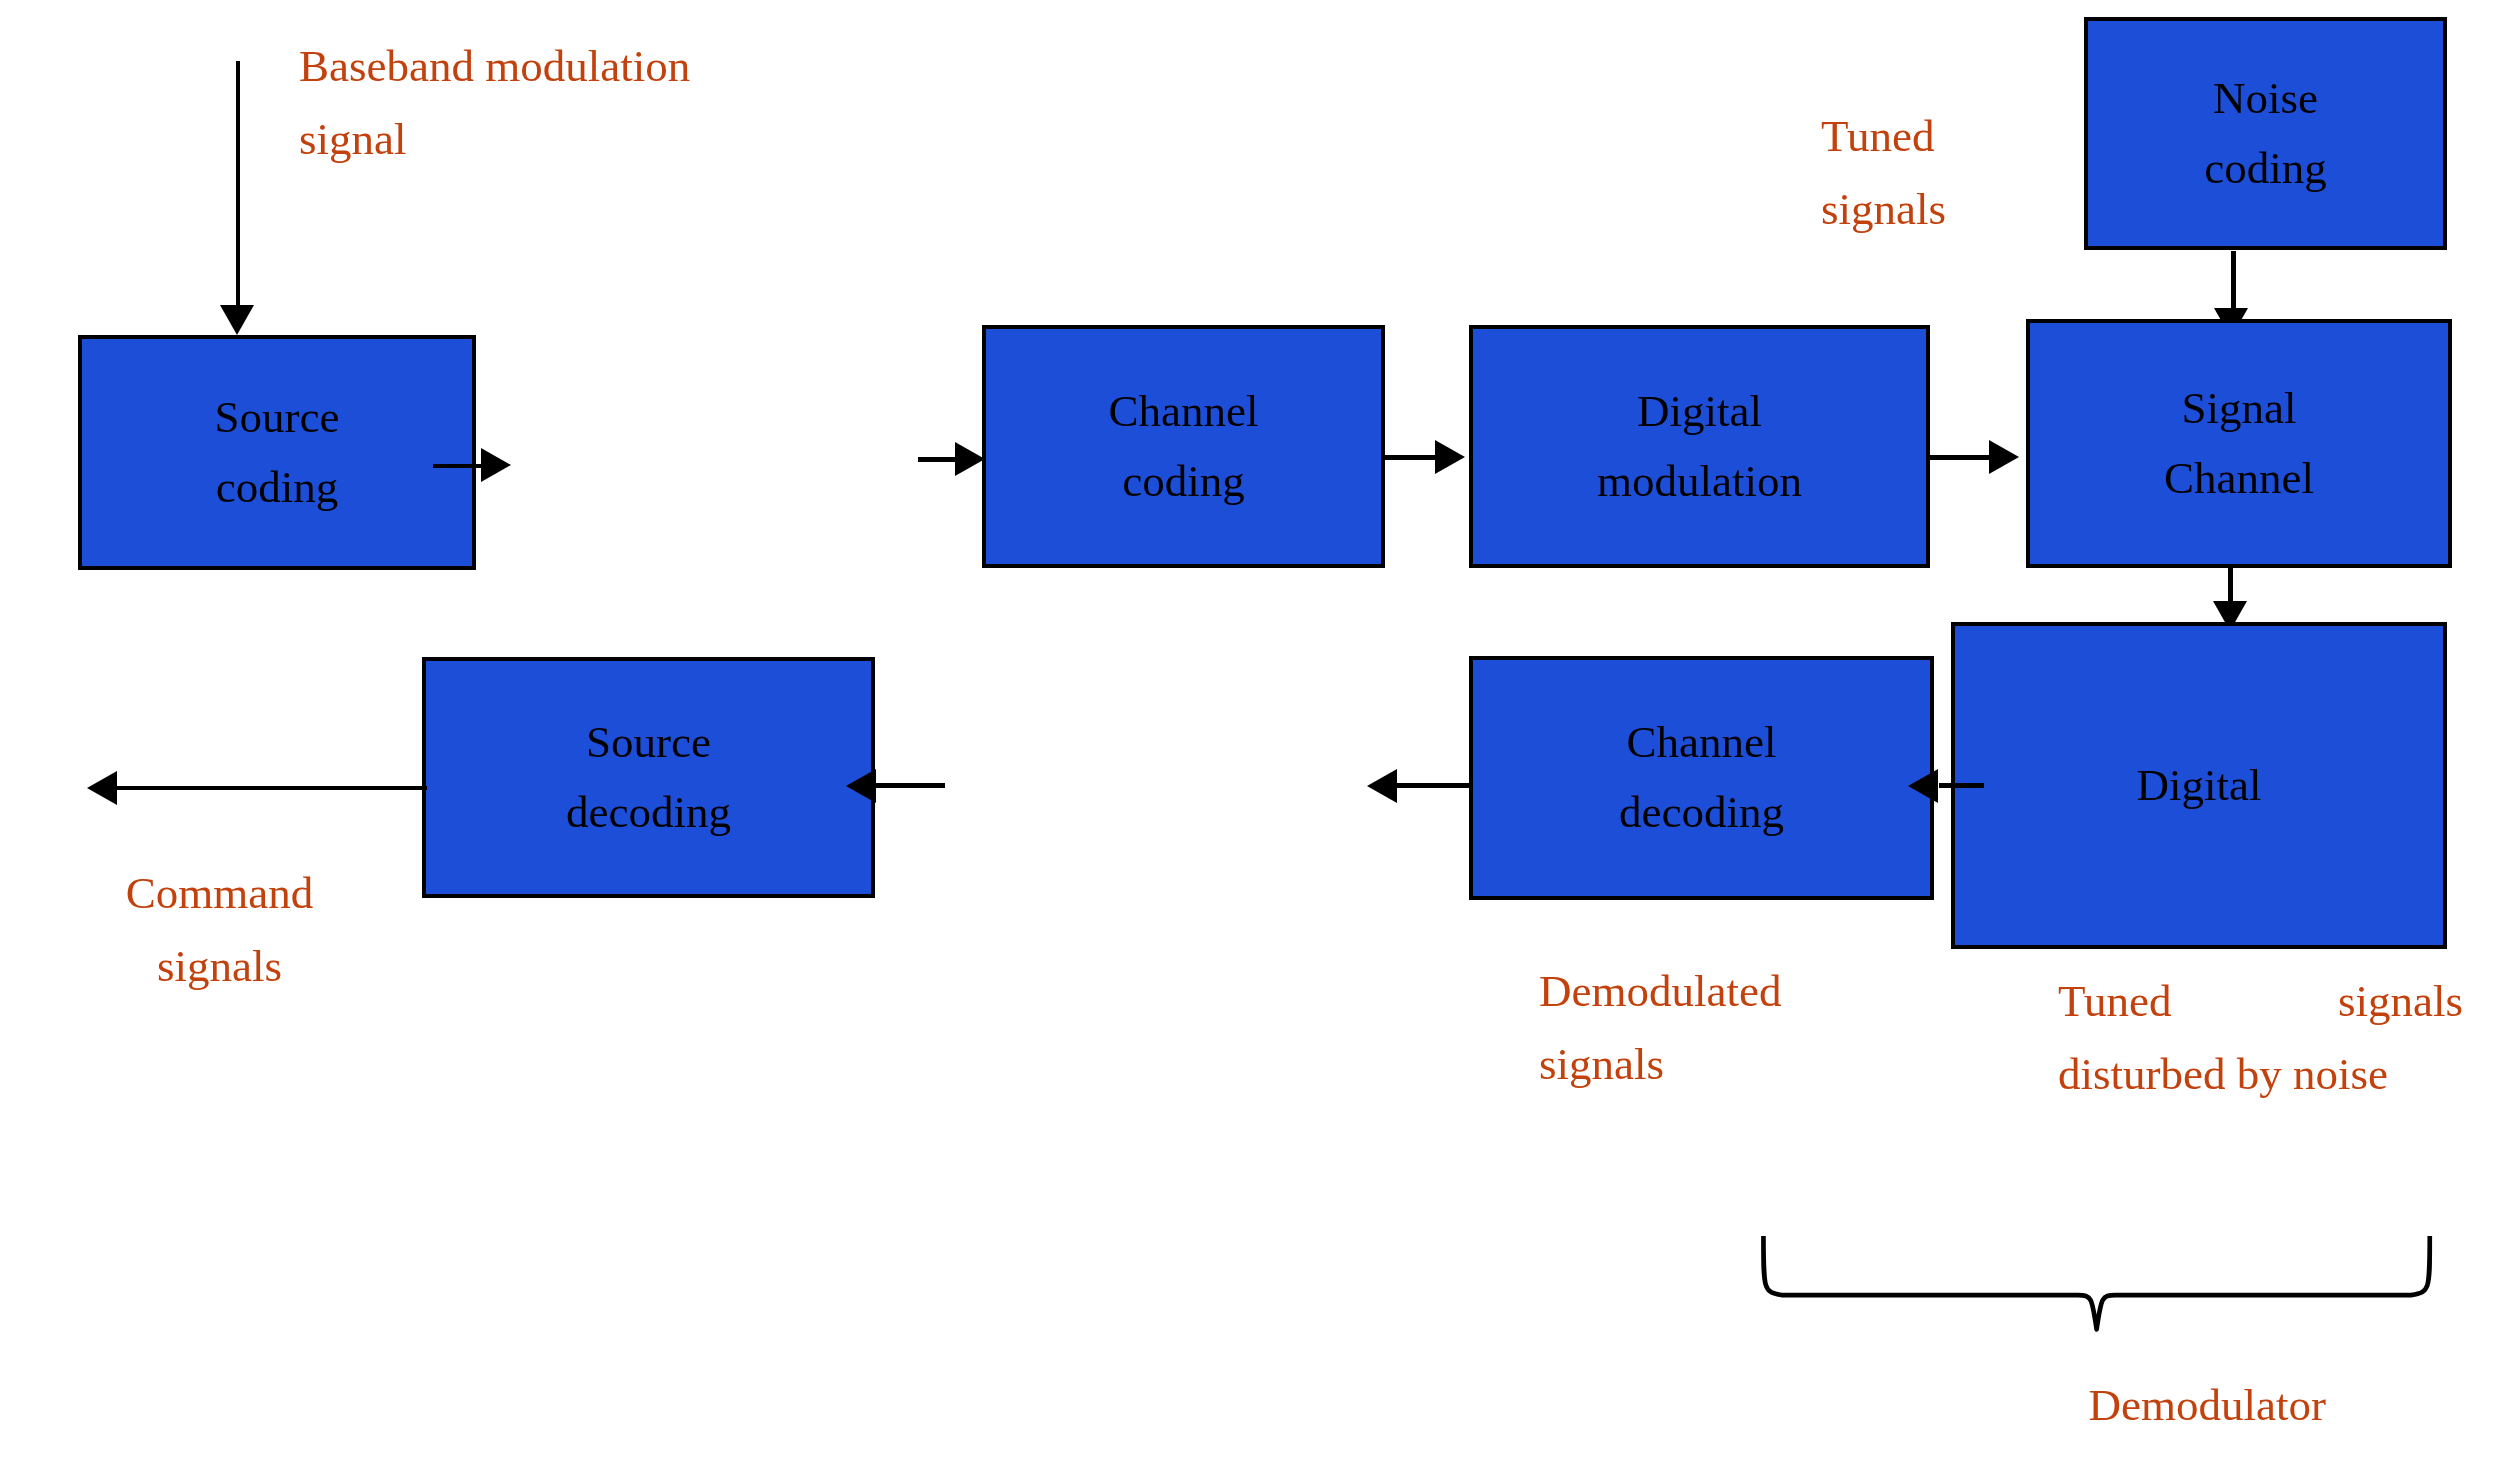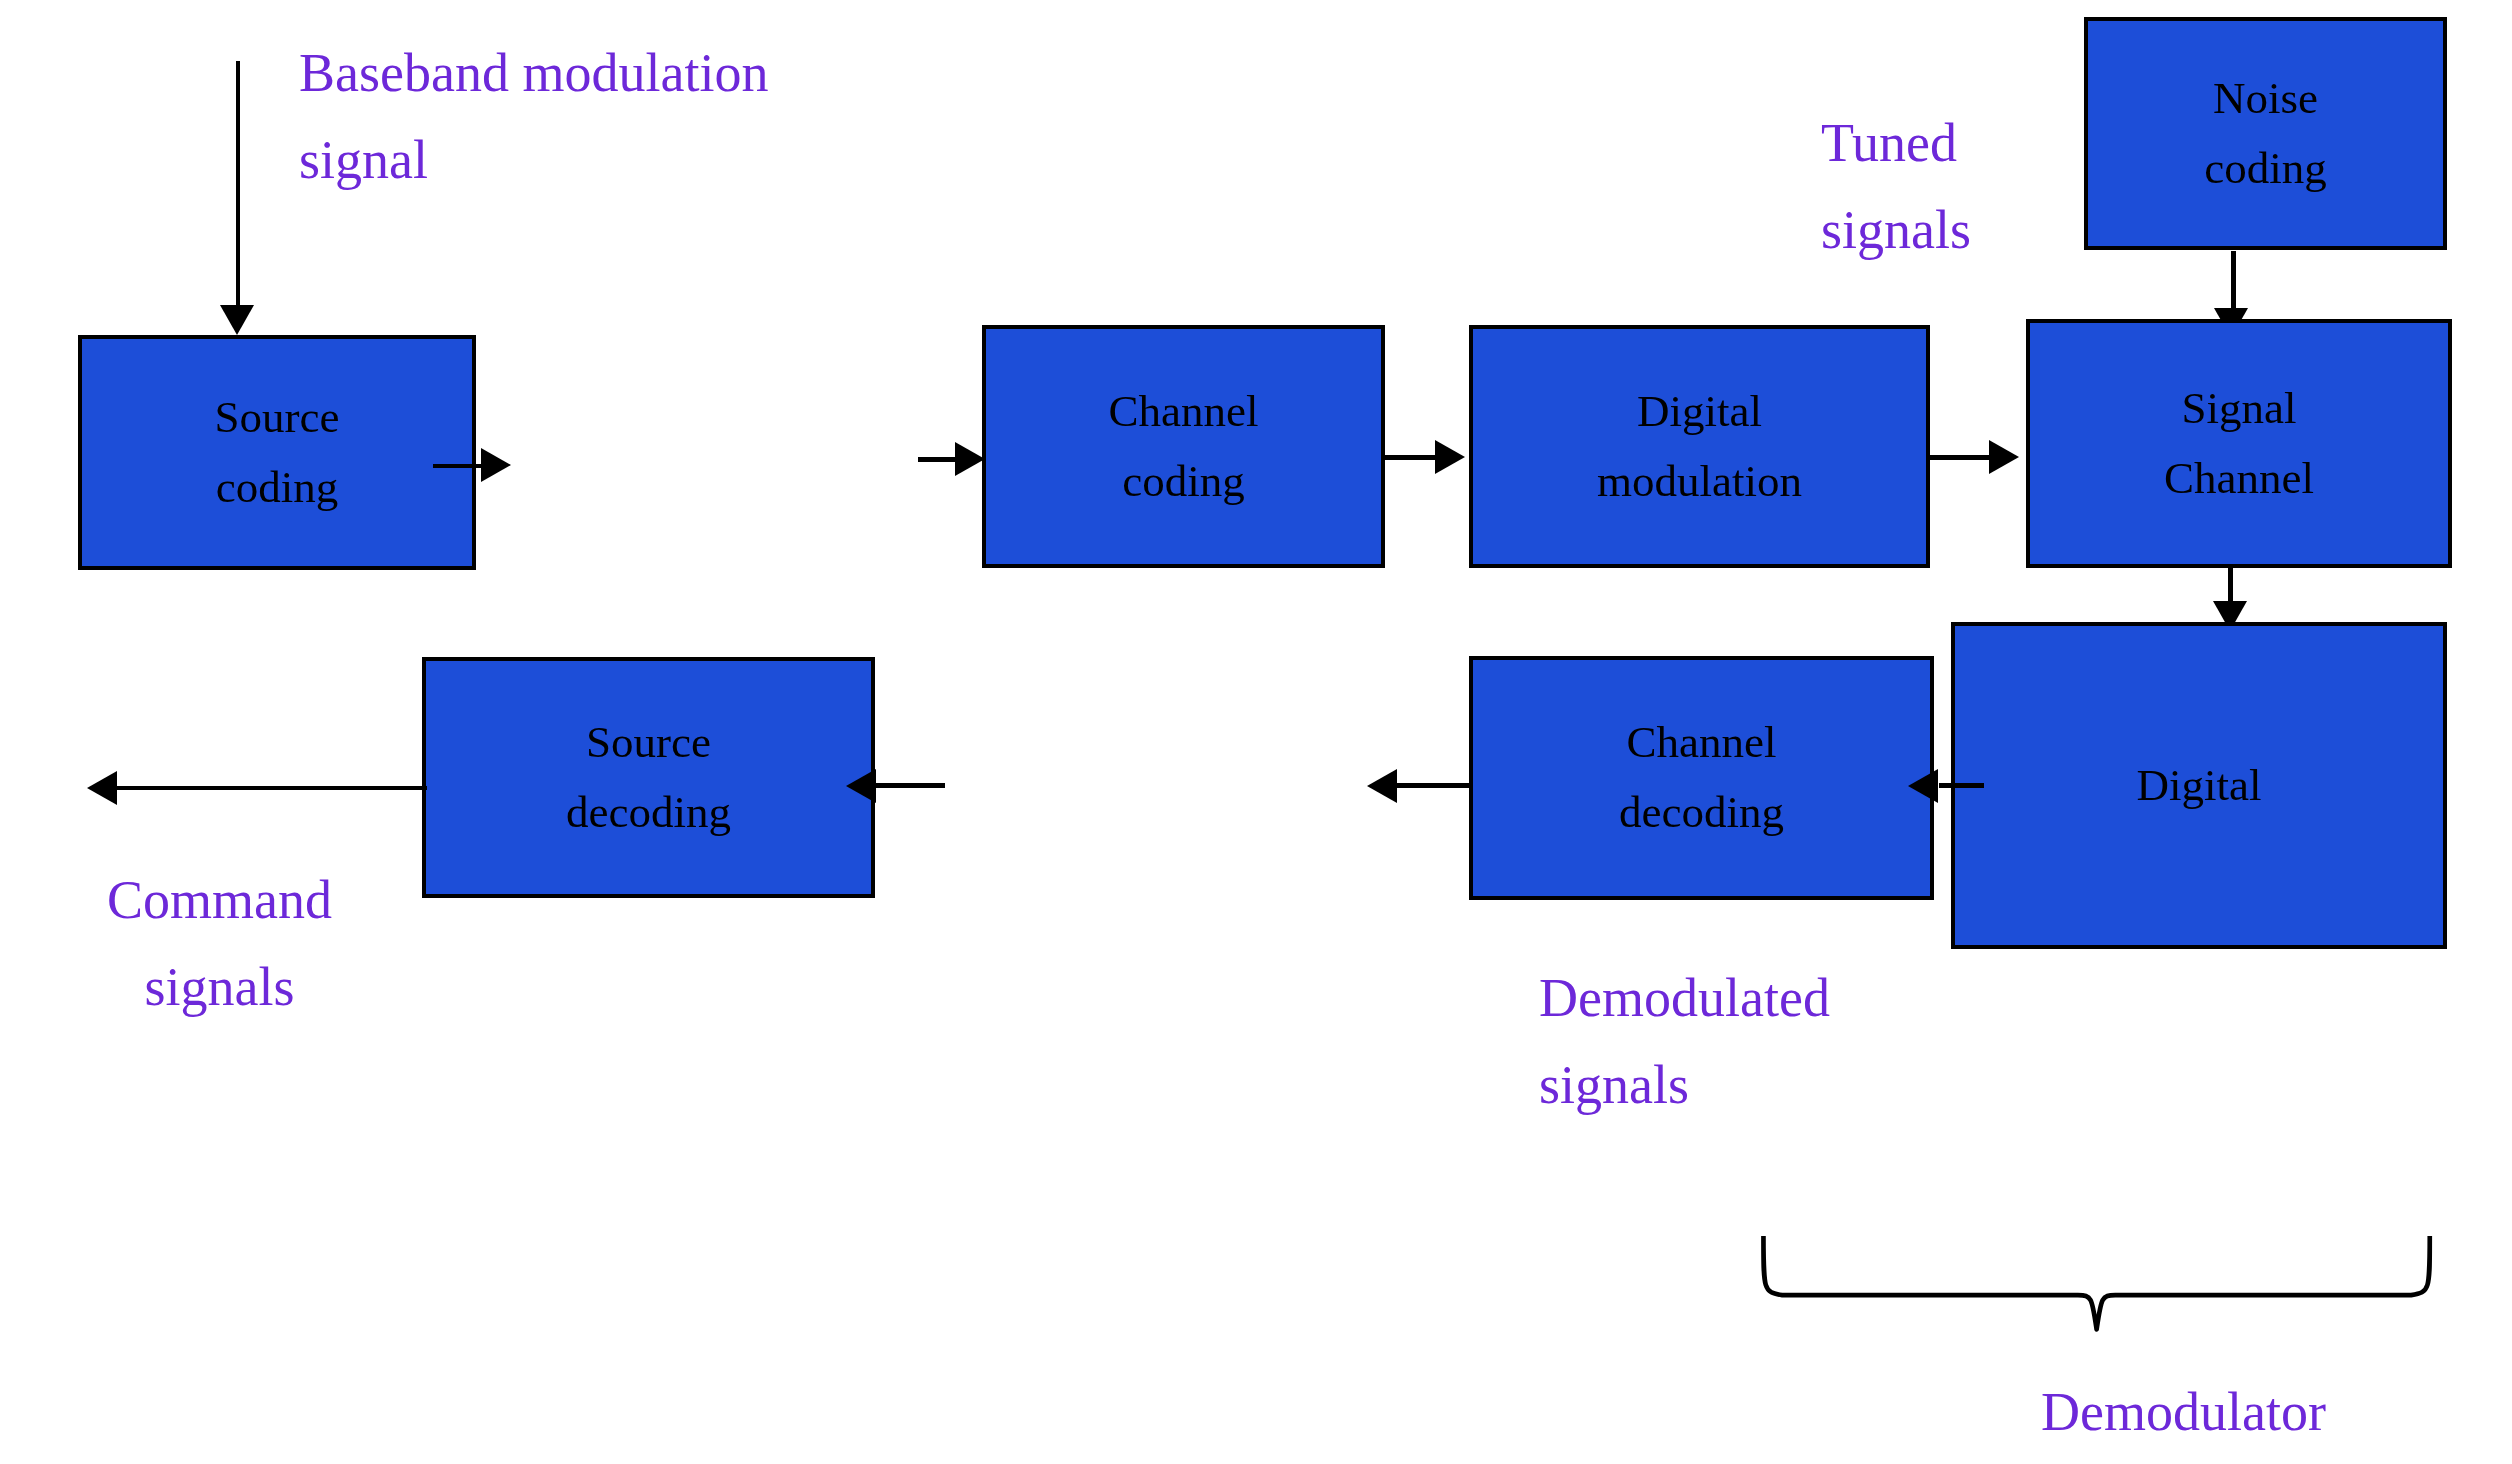--- a/index.html
+++ b/index.html
@@ -19,24 +19,24 @@
     flex-direction:column;
     align-items:center;
     justify-content:center;
     box-sizing:border-box;
     line-height:1.55;
     font-size:45px;
   }
   .box span{display:block;text-align:center;white-space:nowrap;}
   .label{
     position:absolute;
-    font-size:54px;
+    font-size:45px;
     line-height:1.62;
     white-space:pre-line;
-    color:#6d28d9;
+    color:#c2410c;
   }
   .label.just{white-space:normal;text-align:justify;text-align-last:left;}
   .ln{position:absolute;background:#000;}
   .h{height:5.4px;}
   .v{width:5.4px;}
   .hthin{height:3.9px;}
   .vthin{width:3.9px;}
   .arrow-r{
     position:absolute;width:0;height:0;
     border-top:17px solid transparent;
@@ -143,20 +143,21 @@
 
   <div class="ln hthin" style="left:117px;top:786px;width:310px;"></div>
   <div class="arrow-l" style="left:87px;top:771px;"></div>
 
   <div class="label" style="left:56px;top:857px;width:327px;text-align:center;">Command
 signals</div>
 
   <div class="label" style="left:1539px;top:955px;width:405px;">Demodulated
 signals</div>
 
+  <div class="label just" style="left:2058px;top:965px;width:405px;">Tuned signals disturbed by noise</div>
 
   <div class="brace" style="left:1751px;top:1236px;width:685px;height:109px;">
     <svg width="685" height="109" viewBox="0 0 880 140">
       <path d="M 16 0 C 16 70, 16 72, 40 76 L 420 76 C 438 76, 438 80, 444 120
                C 450 80, 450 76, 468 76 L 848 76 C 872 72, 872 70, 872 0" fill="none" stroke="#000000" stroke-width="6" stroke-linecap="round" stroke-linejoin="round"></path>
     </svg>
   </div>
 
   <div class="label" style="left:1859px;top:1369px;width:467px;text-align:right;">Demodulator</div>
 

